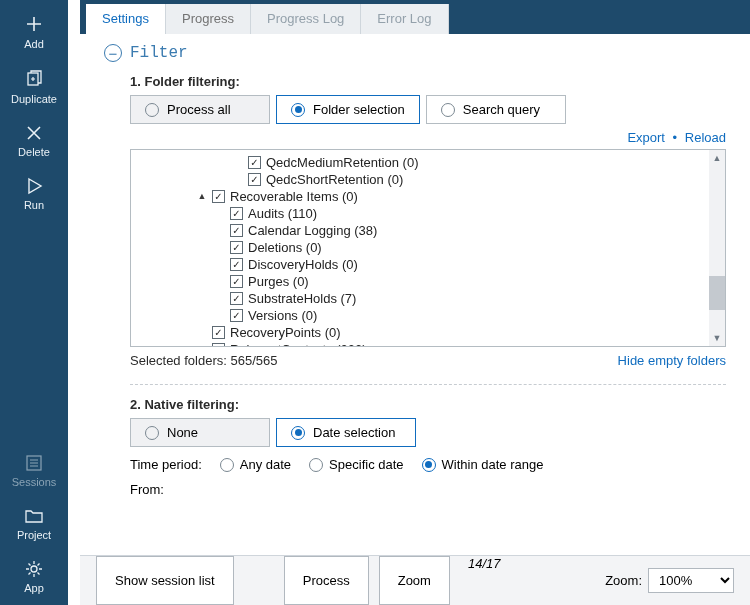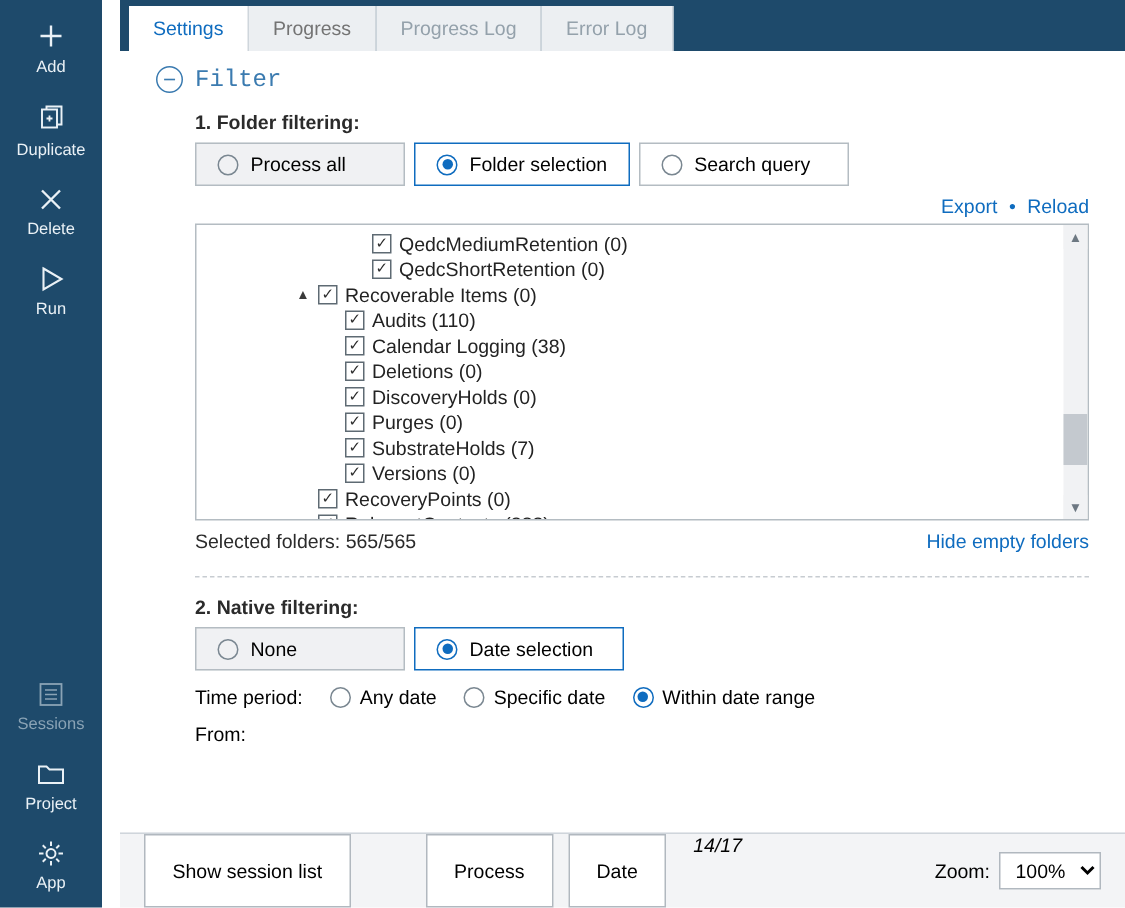--- a/index.html
+++ b/index.html
@@ -131,21 +131,21 @@
 .bottombar {
   position: absolute; left: 80px; right: 0; bottom: 0; height: 50px;
   background: #f3f4f6; border-top: 1px solid #cfd5db;
   display: flex; gap: 10px; padding: 0 16px;
 }
 .btn {
   border: 1px solid #b1b8bf; background: #fff; padding: 6px 18px; cursor: pointer;
 }
 .bottombar .zoom { margin-left: auto; display: flex; align-items: center; gap: 6px; }
 .bottombar select {
-  border: 1px solid #b1b8bf; background: #fff; padding: 3px 6px; width: 68px;
+  border: 1px solid #b1b8bf; background: #fff; padding: 3px 6px; width: 86px;
 }
 </style>
 </head>
 <body>
 
 <div class="sidebar">
   <div class="sb-item">
     <svg class="sb-icon" width="20" height="20" viewBox="0 0 20 20">
         <path d="M10 3v14M3 10h14" stroke="#eaf1f6" stroke-width="1.6" fill="none"></path>
       </svg>
@@ -343,21 +343,21 @@
     </div>
 
     <div style="margin-top:10px">From:</div>
   </div>
 </div>
 
 <div class="bottombar">
   <button class="btn">Show session list</button>
   <div style="width:30px"></div>
   <button class="btn">Process</button>
-  <button class="btn">Date</button>
+  <button class="btn">Zoom</button>
   <span style="margin-left:8px;font-style:italic;">14/17</span>
 
   <div class="zoom">
     <span>Zoom:</span>
     <select>
       <option>100%</option>
     </select>
   </div>
 </div>
 

